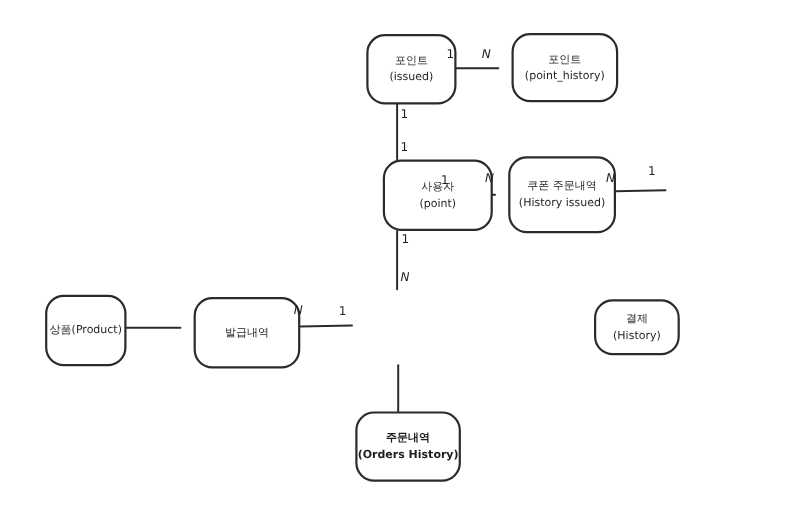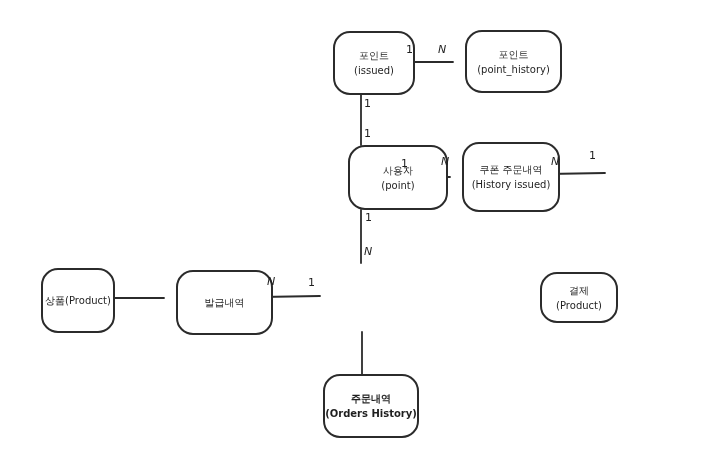--- a/index.html
+++ b/index.html
@@ -85,21 +85,21 @@
     <span class="l2"></span>
   </div>
 
   <div class="entity" style="left: 164px; top: 270px; width: 97px; height: 65px;">
     <span class="l1">발급내역</span>
   </div>
 
 
   <div class="entity" style="left: 528px; top: 272px; width: 78px; height: 51px;">
     <span class="l1">결제</span>
-    <span class="l2">(Product)</span>
+    <span class="l2">(History)</span>
   </div>
 
   <div class="entity" style="left: 311px; top: 374px; width: 96px; height: 64px; font-weight: bold;">
     <span class="l1">주문내역</span>
     <span class="l2">(Orders History)</span>
   </div>
 
   <div id="labels">
       <span class="card-label" style="left: 406px; top: 44px;">1</span>
       <span class="card-label n" style="left: 438px; top: 44px;">N</span>

